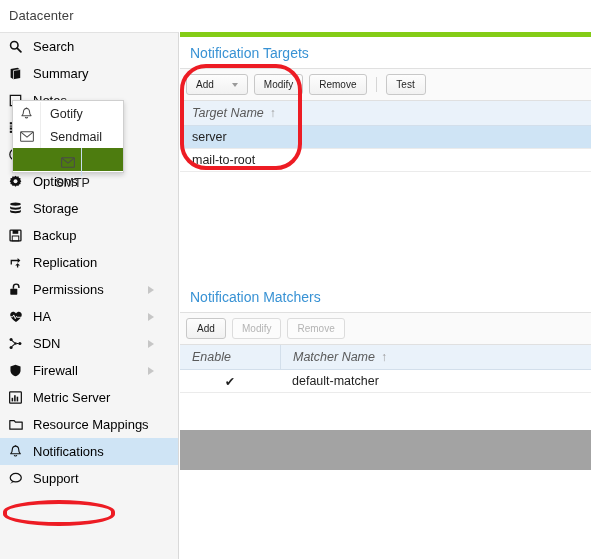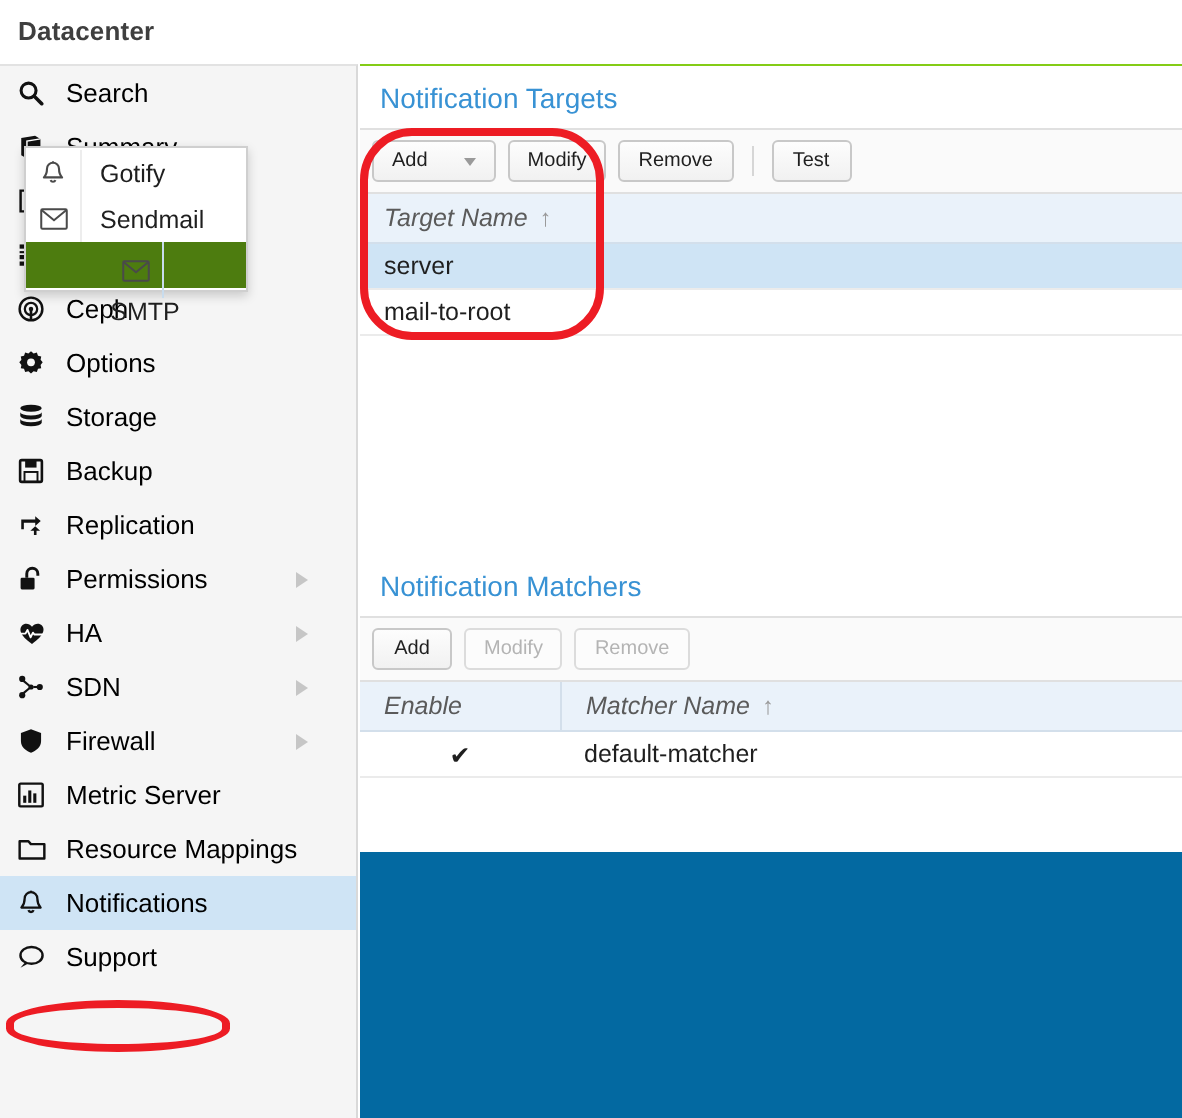--- a/index.html
+++ b/index.html
@@ -8,21 +8,20 @@
     font-family: "Liberation Sans", sans-serif;
     background: #ffffff;
     overflow: hidden;
   }
   #app { position: relative; width: 591px; height: 559px; background: #fff; }
 
   
   .breadcrumb-bar {
     position: absolute; left: 0; top: 0; width: 591px; height: 32px;
     background: #ffffff;
-    font-weight: bold;
   }
   .breadcrumb-text {
     position: absolute; left: 9px; top: 8px;
     font-size: 13px; color: #3f3f3f; letter-spacing: 0.1px;
   }
 
   
   .sidebar {
     position: absolute; left: 0; top: 32px; width: 179px; height: 527px;
     background: #f5f5f5;
@@ -47,22 +46,22 @@
     position: absolute; right: 24px; top: 50%; transform: translateY(-50%);
     width: 0; height: 0;
     border-left: 6px solid #c6c6c6;
     border-top: 4.5px solid transparent;
     border-bottom: 4.5px solid transparent;
   }
 
   
   .content {
     position: absolute; left: 180px; top: 32px;
-    width: 411px; height: 527px; background: #0369a1;
-    border-top: 1px solid #84cc16;
+    width: 411px; height: 438px; background: #a3a3a3;
+    border-top: 5px solid #84cc16;
   }
 
   .panel-title {
     height: 32px; display: flex; align-items: center;
     padding-left: 10px;
     font-size: 14px; color: #3892d4;
     border-bottom: 1px solid #e0e0e0;
     background: #ffffff;
   }
 
@@ -120,21 +119,21 @@
   .c-targets-name { width: 411px; }
   
   .c-enable { width: 100px; }
   .c-matcher-name { width: 311px; }
 
   .targets-body { height: 155px; background: #fff; }
   .matchers-body { height: 60px; background: #fff; }
 
   
   .menu {
-    position: absolute; left: 12px; top: 73px; width: 112px;
+    position: absolute; left: 12px; top: 100px; width: 112px;
     background: #ffffff;
     border: 1px solid #cfcfcf;
     box-shadow: 0 2px 5px rgba(0,0,0,0.18);
     z-index: 40; padding: 1px 0;
   }
   .menu-item {
     display: flex; align-items: center; height: 23px;
     font-size: 12.5px; color: #1f1f1f; cursor: pointer;
   }
   .menu-item.hover { background: #4d7c0f; flex-direction: column; }

